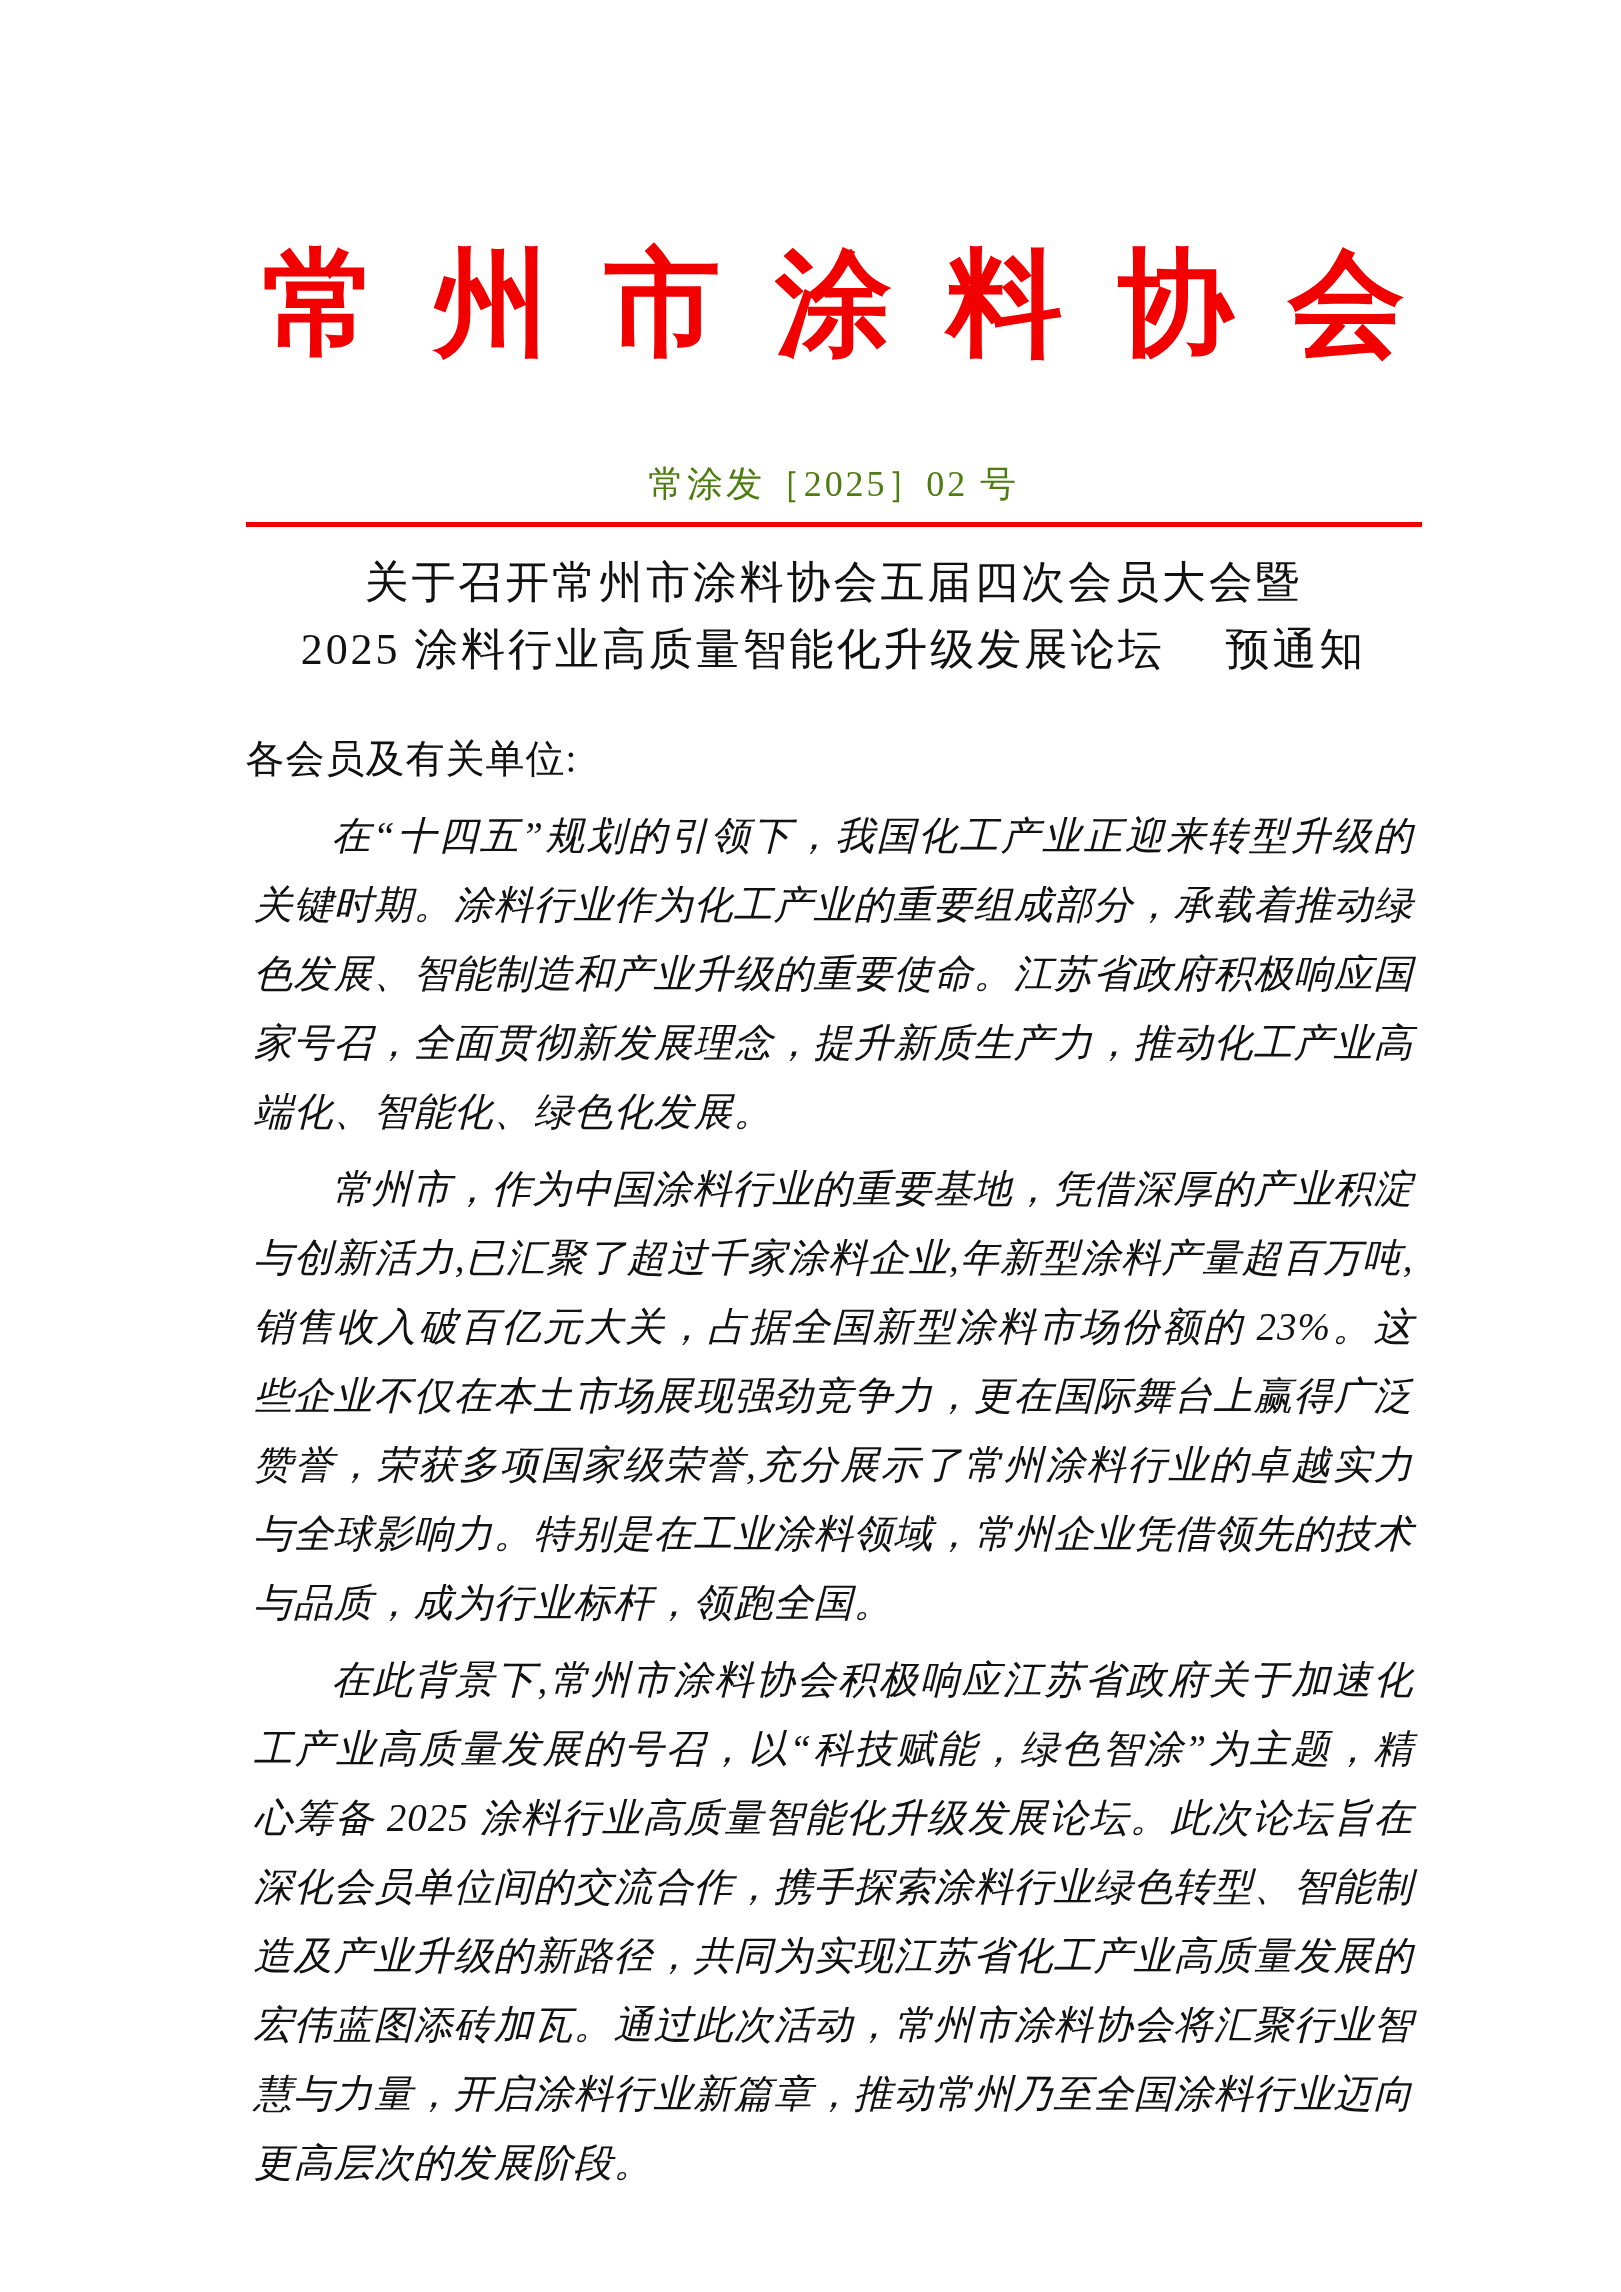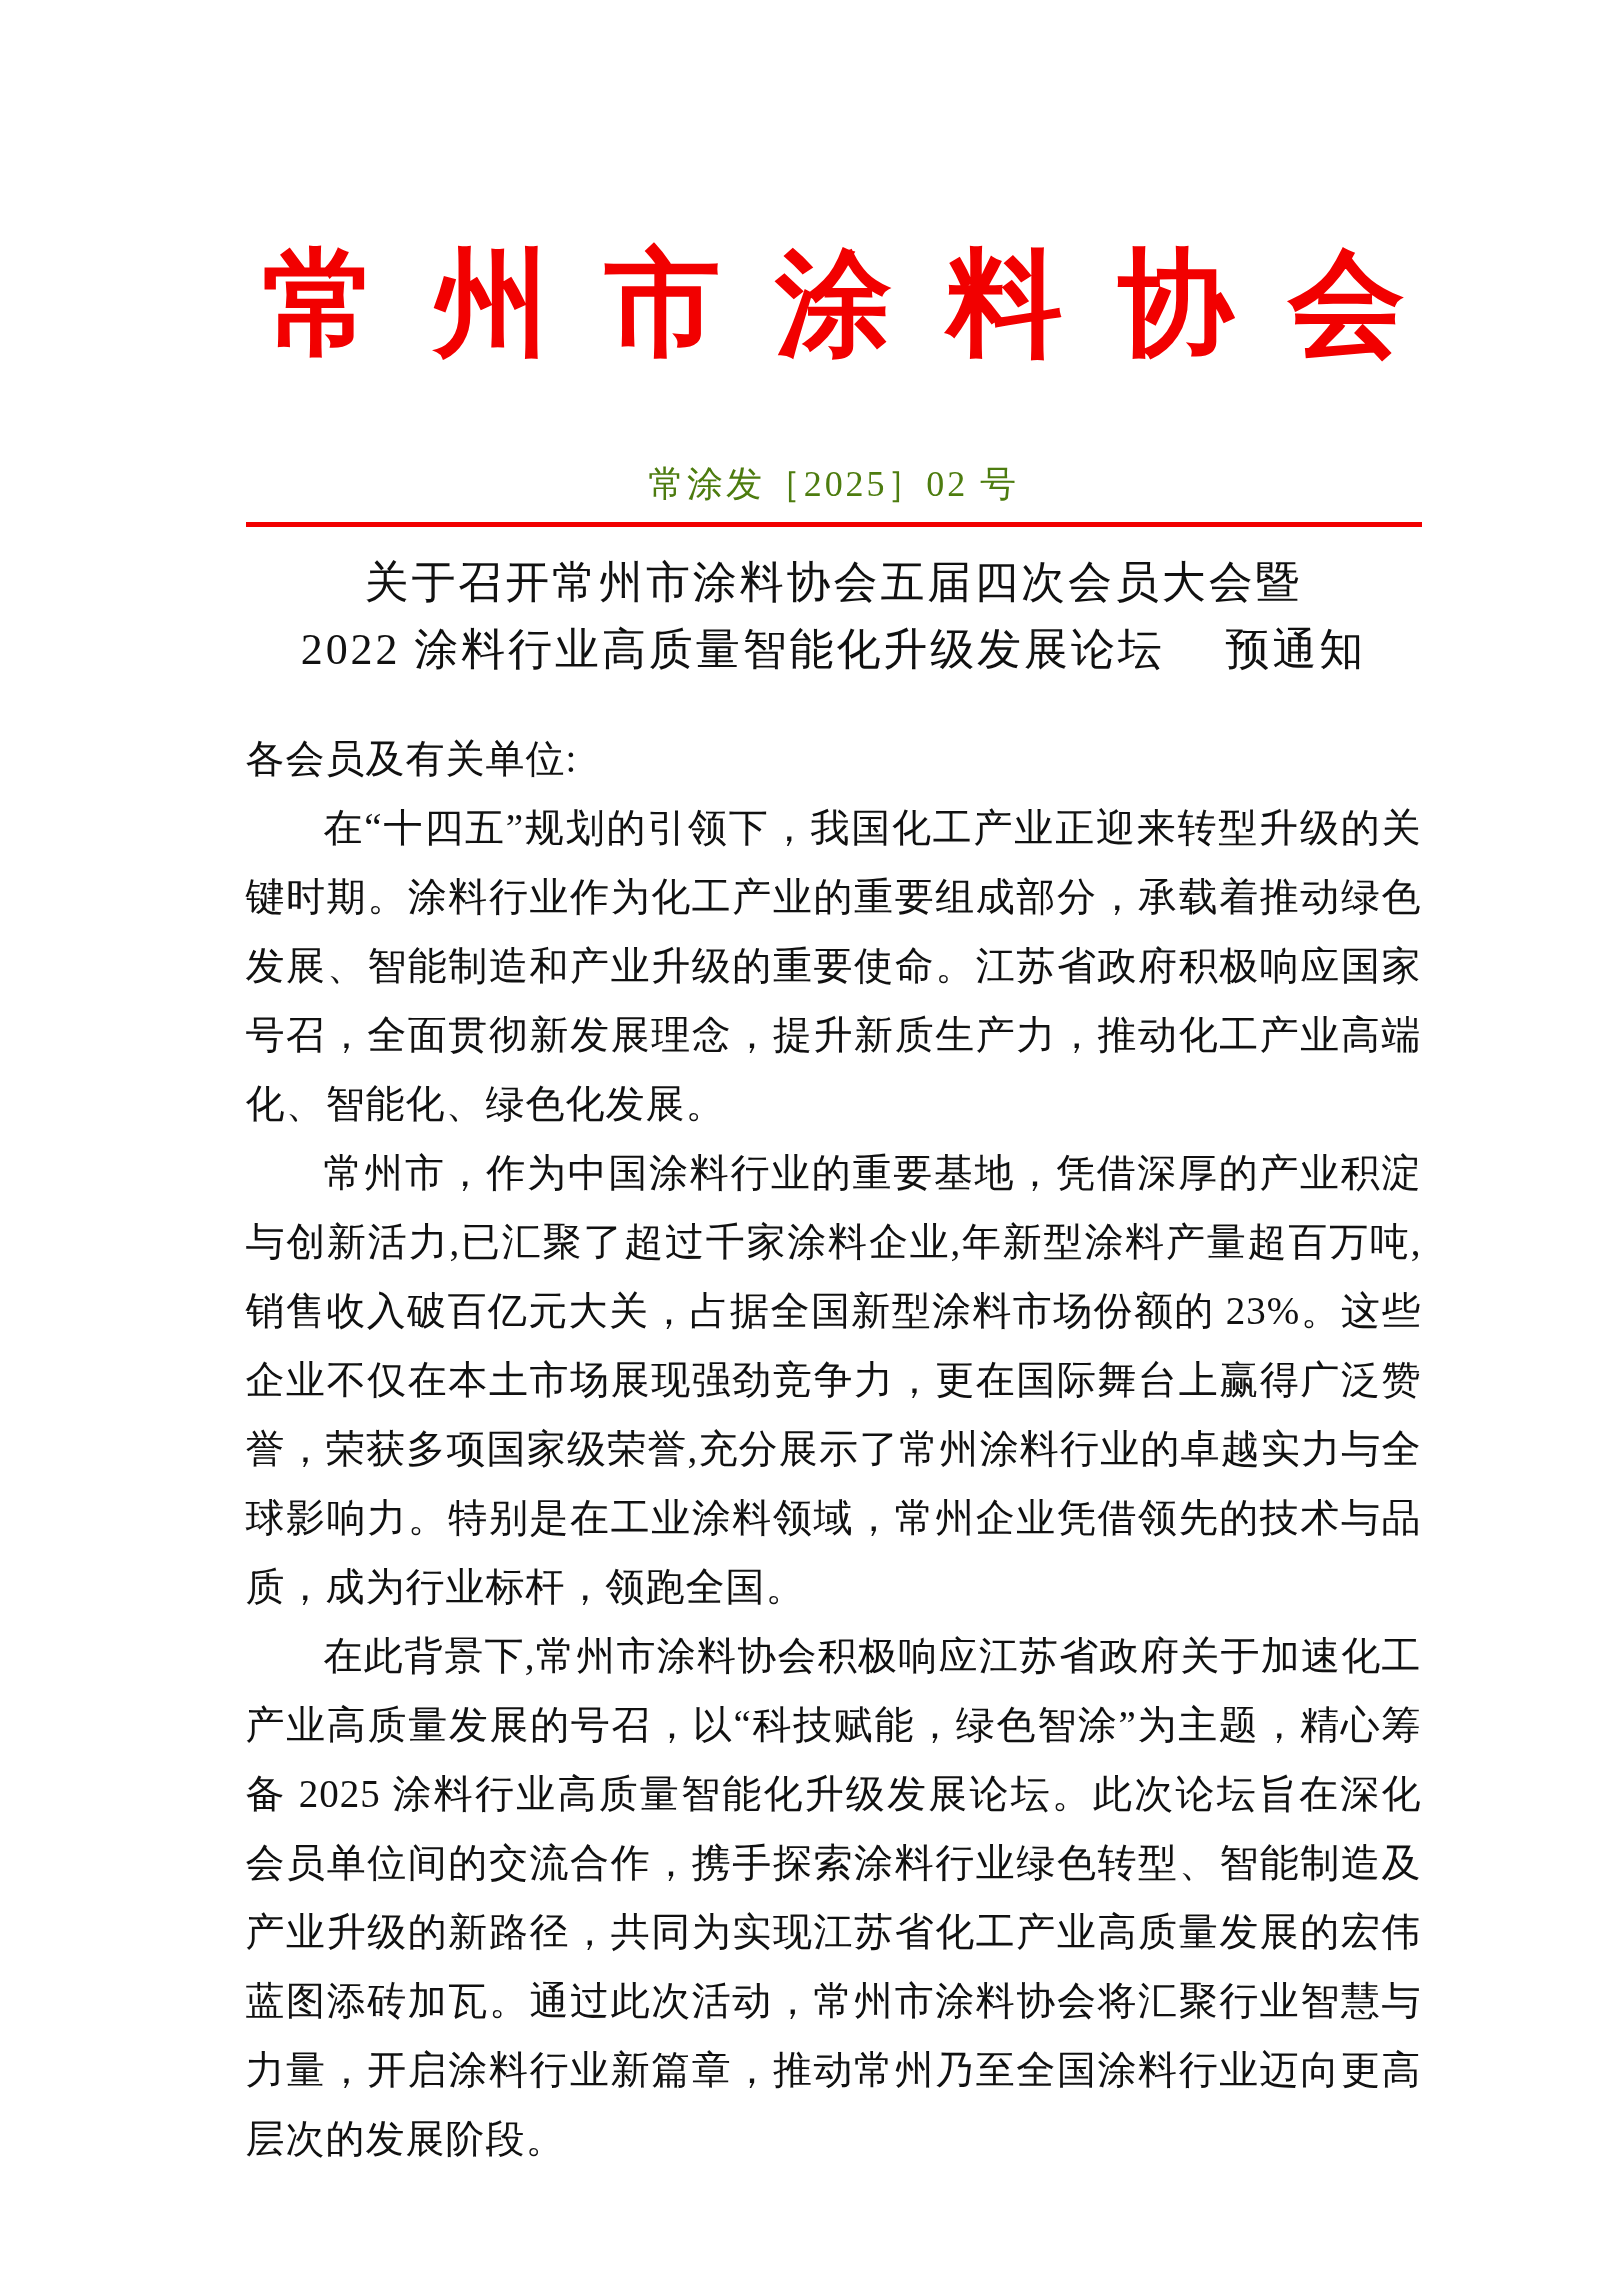--- a/index.html
+++ b/index.html
@@ -59,44 +59,45 @@
     
     .salutation {
       margin: 41px 0 0 0;
       font-weight: normal;
       font-size: 39px;
       line-height: 69px;
       letter-spacing: 1px;
     }
 
     .para {
-      margin: 0;
+      margin: 8px;
       font-size: 39px;
       line-height: 69px;
       letter-spacing: 1px;
       text-align: justify;
       text-indent: 2em;
+      font-style: italic;
     }
   </style>
 </head>
 <body>
 
 <div class="page">
 
   <header>
     <h1 class="org-title">常州市涂料协会</h1>
 
     <div class="doc-number">常涂发［2025］02 号</div>
 
     <div class="red-rule"></div>
   </header>
 
   <section class="doc-title">
     <div>关于召开常州市涂料协会五届四次会员大会暨</div>
-    <div>2022 涂料行业高质量智能化升级发展论坛　 预通知</div>
+    <div>2025 涂料行业高质量智能化升级发展论坛　 预通知</div>
   </section>
 
   <section>
     <p class="salutation">各会员及有关单位:</p>
 
     <p class="para">在“十四五”规划的引领下，我国化工产业正迎来转型升级的关键时期。涂料行业作为化工产业的重要组成部分，承载着推动绿色发展、智能制造和产业升级的重要使命。江苏省政府积极响应国家号召，全面贯彻新发展理念，提升新质生产力，推动化工产业高端化、智能化、绿色化发展。</p>
 
     <p class="para">常州市，作为中国涂料行业的重要基地，凭借深厚的产业积淀与创新活力,已汇聚了超过千家涂料企业,年新型涂料产量超百万吨,销售收入破百亿元大关，占据全国新型涂料市场份额的 23%。这些企业不仅在本土市场展现强劲竞争力，更在国际舞台上赢得广泛赞誉，荣获多项国家级荣誉,充分展示了常州涂料行业的卓越实力与全球影响力。特别是在工业涂料领域，常州企业凭借领先的技术与品质，成为行业标杆，领跑全国。</p>
 
     <p class="para">在此背景下,常州市涂料协会积极响应江苏省政府关于加速化工产业高质量发展的号召，以“科技赋能，绿色智涂”为主题，精心筹备 2025 涂料行业高质量智能化升级发展论坛。此次论坛旨在深化会员单位间的交流合作，携手探索涂料行业绿色转型、智能制造及产业升级的新路径，共同为实现江苏省化工产业高质量发展的宏伟蓝图添砖加瓦。通过此次活动，常州市涂料协会将汇聚行业智慧与力量，开启涂料行业新篇章，推动常州乃至全国涂料行业迈向更高层次的发展阶段。</p>

